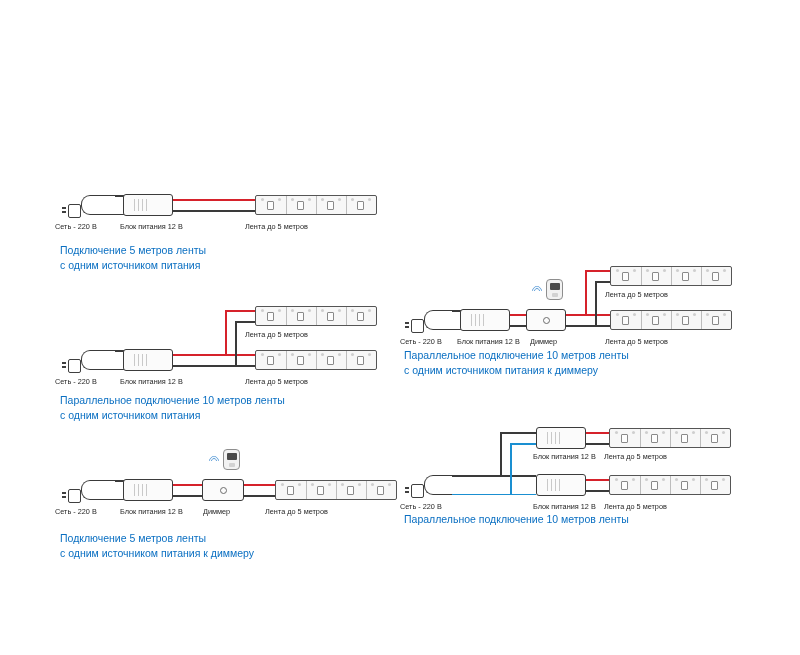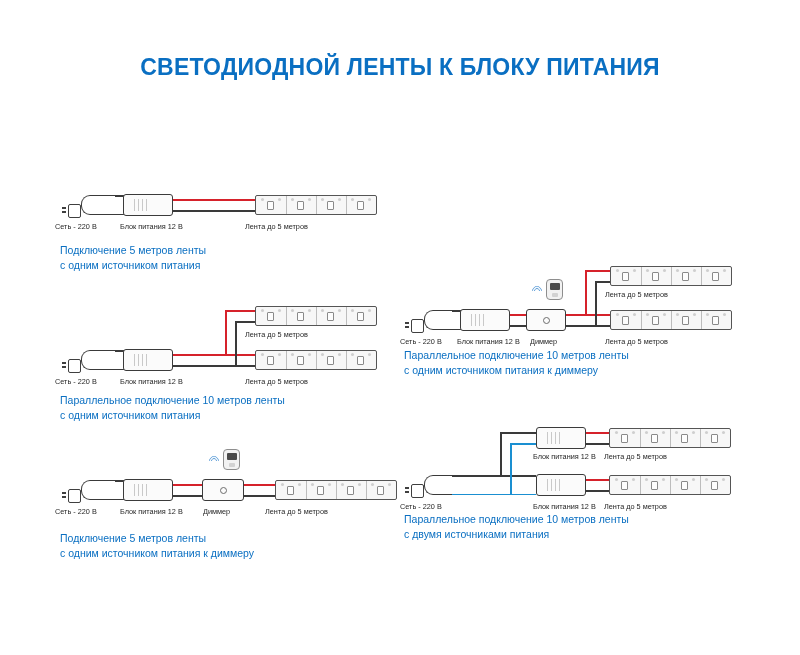--- a/index.html
+++ b/index.html
@@ -202,21 +202,20 @@
     font-size: 10.5px;
     line-height: 15px;
     color: #0a6fc2;
     white-space: nowrap;
   }
 </style>
 </head>
 <body>
 
 <div class="title">
-  <span class="l2">СВЕТОДИОДНОЙ ЛЕНТЫ К БЛОКУ ПИТАНИЯ</span>
 </div>
 
 <div class="diagram" style="left:55px; top:190px; width:330px; height:75px;">
 
   <div class="plug" style="left:10px; top:12px;">
     <div class="body"></div>
       <div class="pin p1"></div>
       <div class="pin p2"></div>
   </div>
 
@@ -541,14 +540,13 @@
   </div>
 
   <div class="cap" style="left:133px; top:32px;">Блок питания 12 В</div>
   <div class="cap" style="left:204px; top:32px;">Лента до 5 метров</div>
   <div class="cap" style="left:0px; top:82px;">Сеть - 220 В</div>
   <div class="cap" style="left:133px; top:82px;">Блок питания 12 В</div>
   <div class="cap" style="left:204px; top:82px;">Лента до 5 метров</div>
 </div>
 <div class="desc" style="left:404px; top:512px;">
   <div>Параллельное подключение 10 метров ленты</div>
-  <div>с двумя источниками питания</div>
 </div>
 
 </body></html>

